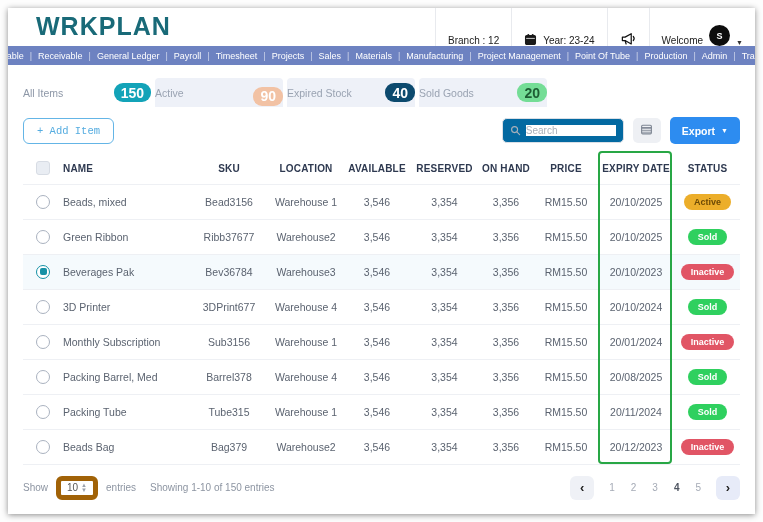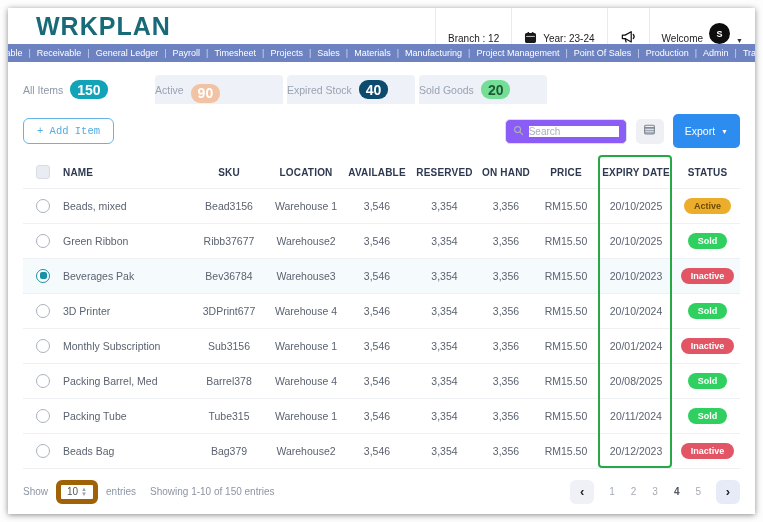--- a/index.html
+++ b/index.html
@@ -16,32 +16,32 @@
   .avatar { width:21px; height:21px; border-radius:50%; background:#0d0d0d; color:#fff; font-size:9px; display:flex; align-items:center; justify-content:center; font-weight:700; }
   .caret { font-size:7px; color:#333; }
   .hicon svg { display:block; }
   
   .nav { height:19px; background:#6d82c1; color:#fff; font-size:9px; display:flex; align-items:center; justify-content:center; white-space:nowrap; }
   .nav-item { padding:0 6px; cursor:pointer; }
   .nav-sep { color:rgba(255,255,255,.65); }
   
   .content { flex:1; padding:13px 15px 0 15px; display:flex; flex-direction:column; }
   .tabs { display:flex; gap:4px; }
-  .tab { width:128px; height:29px; display:flex; align-items:center; justify-content:flex-start; gap:7px; font-size:10.5px; color:#9aa3b2; background:#eef1f8; border-radius:4px 4px 0 0; cursor:pointer; }
+  .tab { width:128px; height:29px; display:flex; align-items:center; justify-content:space-between; gap:7px; font-size:10.5px; color:#9aa3b2; background:#eef1f8; border-radius:4px 4px 0 0; cursor:pointer; }
   .tab.active { background:#fff; color:#8d97a7; }
   .tab-badge { min-width:26px; padding:1.5px 7px; border-radius:9px; font-size:14px; font-weight:700; text-align:center; }
   
   .toolbar { margin-top:10px; display:flex; align-items:center; }
   .add-item { height:26px; padding:0 13px; border:1px solid #64b5e6; border-radius:6px; background:#fff; color:#55ace0; font-size:10.5px; cursor:pointer;font-family:Liberation Mono, monospace; }
   .toolbar-right { margin-left:auto; display:flex; align-items:center; gap:9px; }
-  .search-box { width:122px; height:25px; border:1px solid #dadfe6; border-radius:5px; display:flex; align-items:center; padding:0 7px; gap:5px; background:#8b5cf6; }
+  .search-box { width:122px; height:25px; border:1px solid #dadfe6; border-radius:5px; display:flex; align-items:center; padding:0 7px; gap:5px; background:#0369a1; }
   .search-box input { border:none; outline:none; width:100%; font-size:10px; color:#444; font-family:"Liberation Sans", sans-serif; }
   .search-box input::placeholder { color:#a9b0ba; }
   .icon-btn { width:28px; height:25px; background:#eef0f4; border:none; border-radius:5px; display:flex; align-items:center; justify-content:center; cursor:pointer; }
-  .export-btn { height:34px; padding:0 12px; background:#2d8cf0; border:none; border-radius:5px; color:#fff; font-size:10.5px; font-weight:400; display:flex; align-items:center; gap:6px; cursor:pointer; }
+  .export-btn { height:27px; padding:0 12px; background:#2d8cf0; border:none; border-radius:5px; color:#fff; font-size:10.5px; font-weight:700; display:flex; align-items:center; gap:6px; cursor:pointer; }
   .export-btn .caret { color:#fff; font-size:7px; }
   
   .table-wrap { position:relative; margin-top:9px; }
   table { border-collapse:collapse; table-layout:fixed; width:717px; }
   col.c-cb{width:40px} col.c-name{width:125px} col.c-sku{width:82px} col.c-loc{width:72px}
   col.c-av{width:70px} col.c-re{width:65px} col.c-oh{width:58px} col.c-pr{width:62px}
   col.c-ex{width:78px} col.c-st{width:65px}
   th { font-size:10px; font-weight:700; color:#2e3950; text-align:center; height:31px; letter-spacing:.2px; }
   th.left, td.left { text-align:left; }
   td { font-size:10.5px; color:#5b6370; text-align:center; height:35px; border-top:1px solid #eef0f4; }
@@ -117,21 +117,21 @@
       <span class="nav-item" data-name="nav-item-projects">Projects</span>
       <span class="nav-sep" data-name="nav-separator">|</span>
       <span class="nav-item" data-name="nav-item-sales">Sales</span>
       <span class="nav-sep" data-name="nav-separator">|</span>
       <span class="nav-item" data-name="nav-item-materials">Materials</span>
       <span class="nav-sep" data-name="nav-separator">|</span>
       <span class="nav-item" data-name="nav-item-manufacturing">Manufacturing</span>
       <span class="nav-sep" data-name="nav-separator">|</span>
       <span class="nav-item" data-name="nav-item-project-management">Project Management</span>
       <span class="nav-sep" data-name="nav-separator">|</span>
-      <span class="nav-item" data-name="nav-item-point-of-sale">Point Of Sales</span>
+      <span class="nav-item" data-name="nav-item-point-of-sale">Point Of Tube</span>
       <span class="nav-sep" data-name="nav-separator">|</span>
       <span class="nav-item" data-name="nav-item-production">Production</span>
       <span class="nav-sep" data-name="nav-separator">|</span>
       <span class="nav-item" data-name="nav-item-admin">Admin</span>
       <span class="nav-sep" data-name="nav-separator">|</span>
       <span class="nav-item" data-name="nav-item-trading">Trading</span>
     </div>
 
   <div class="content" data-name="main-content">
 

